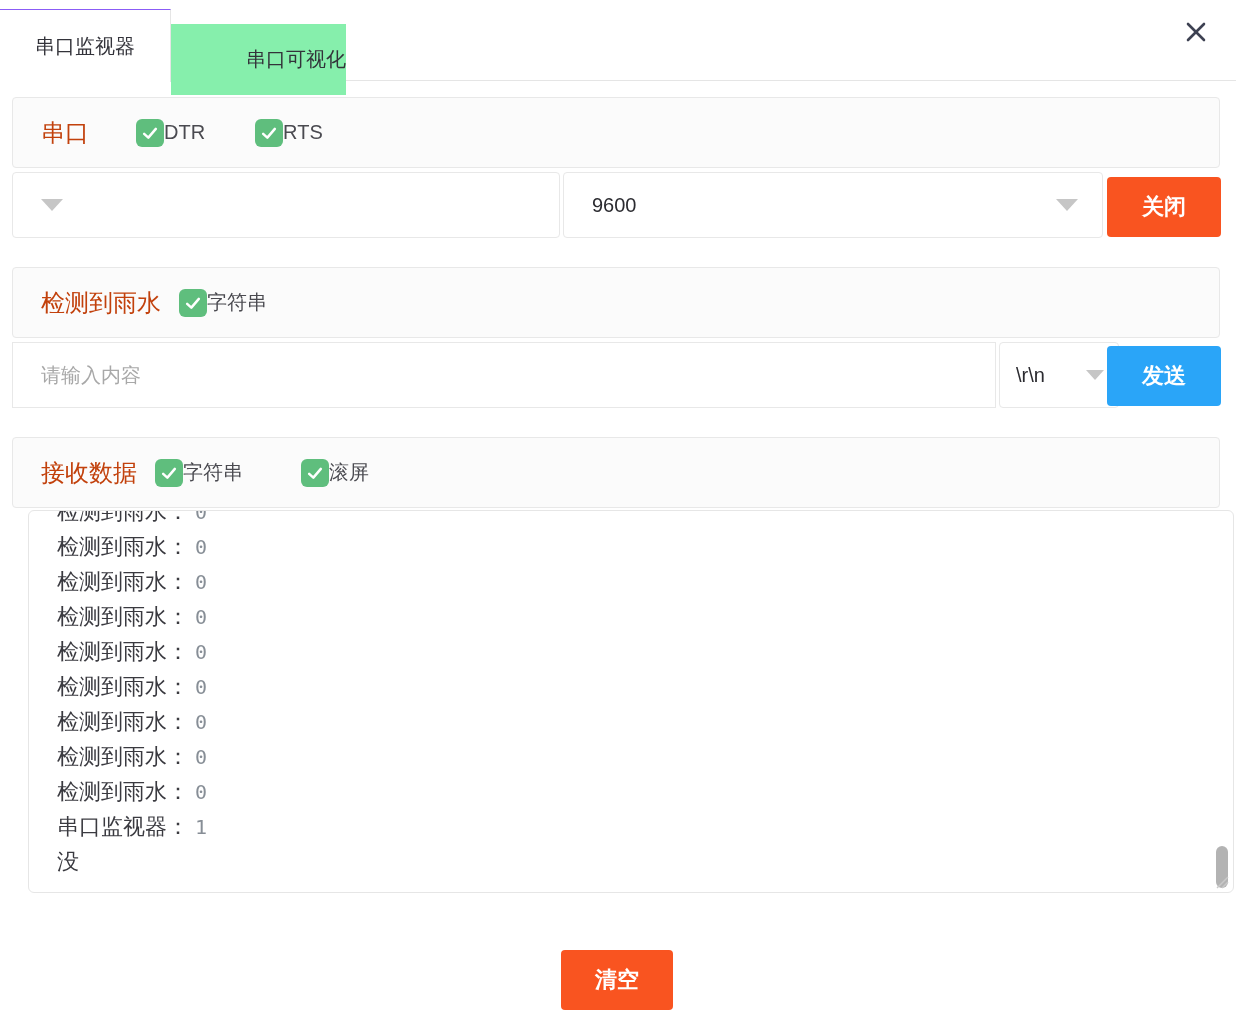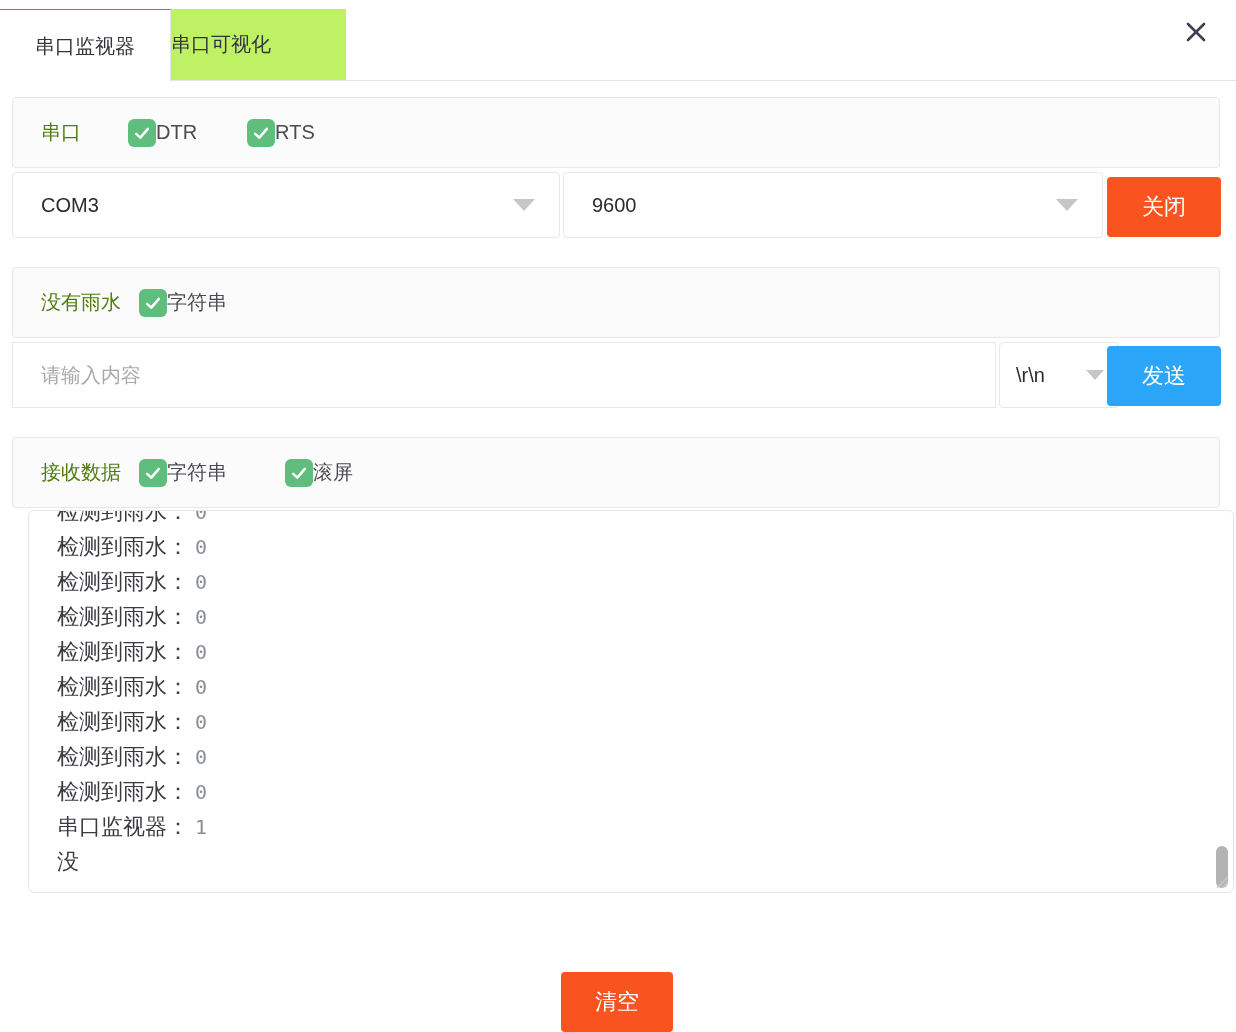--- a/index.html
+++ b/index.html
@@ -4,45 +4,45 @@
 <style>
   html,body{margin:0;padding:0;background:#ffffff;}
   body{font-family:"Liberation Sans",sans-serif;color:#3a3a40;}
   .stage{position:relative;width:1236px;height:1032px;background:#fff;overflow:hidden;}
 
   
   .tabbar-line{position:absolute;left:170px;top:80px;width:1066px;height:0;border-top:1px solid #e5e5e5;}
   .tab-active{position:absolute;left:0;top:9px;width:170px;height:72px;background:#fff;
     border-top:1px solid #8b5cf6;border-right:1px solid #e5e5e5;
     display:flex;align-items:center;justify-content:center;font-size:20px;color:#33333a;}
-  .tab-inactive{position:absolute;left:171px;top:9px;width:175px;height:71px;background:#bef264;
-    display:flex;align-items:center;justify-content:flex-start;font-size:20px;color:#33333a;cursor:pointer;}
+  .tab-inactive{position:absolute;left:171px;top:24px;width:175px;height:71px;background:#86efac;
+    display:flex;align-items:center;justify-content:flex-end;font-size:20px;color:#33333a;cursor:pointer;}
   .close-btn{position:absolute;left:1178px;top:14px;width:36px;height:36px;display:flex;
     align-items:center;justify-content:center;cursor:pointer;}
 
   
   .hdr-box{position:absolute;left:12px;width:1208px;height:71px;background:#fbfbfb;
     border:1px solid #e8e8e8;border-radius:4px;box-sizing:border-box;
     display:flex;align-items:center;padding-left:28px;}
-  .sec-label{font-size:20px;color:#4d7c0f;}
+  .sec-label{font-size:24px;color:#c2410c;}
   .cb{width:28px;height:28px;border-radius:6px;background:#5fbe7d;display:inline-flex;
     align-items:center;justify-content:center;cursor:pointer;flex:0 0 auto;}
   .cb svg{width:20px;height:20px;}
   .cb polyline{fill:none;stroke:#ffffff;stroke-width:3;stroke-linecap:round;stroke-linejoin:round;}
   .cb-label{font-size:20px;color:#4a4a50;}
 
   .select-box{position:absolute;height:66px;background:#fff;border:1px solid #e8e8e8;border-radius:4px;
     box-sizing:border-box;display:flex;align-items:center;padding:0 24px 0 28px;cursor:pointer;}
   .select-value{font-size:20px;color:#2b2b30;flex:1;}
   .arrow{width:0;height:0;border-left:11px solid transparent;border-right:11px solid transparent;
     border-top:12px solid #c6c6c6;flex:0 0 auto;}
 
   .btn{position:absolute;width:114px;height:60px;border:none;border-radius:4px;color:#fff;
     font-size:22px;font-family:"Liberation Sans",sans-serif;cursor:pointer;
-    display:flex;align-items:center;justify-content:center;}
+    display:flex;align-items:center;justify-content:center;font-weight:bold;}
   .btn-orange{background:#f95420;}
   .btn-blue{background:#2aa5f8;}
 
   .text-input{position:absolute;left:12px;top:342px;width:984px;height:66px;background:#fff;
     border:1px solid #e8e8e8;border-radius:0;box-sizing:border-box;padding:0 20px 0 28px;
     font-size:20px;color:#2b2b30;font-family:"Liberation Sans",sans-serif;outline:none;}
   .text-input::placeholder{color:#a8a8a8;}
 
   
   .recv-area{position:absolute;left:28px;top:510px;width:1206px;height:383px;background:#fff;
@@ -84,31 +84,30 @@
     <span class="cb-label">DTR</span>
     <span class="cb" style="margin-left:50px;">
       <svg viewBox="0 0 24 24">
           <polyline points="5,13 10,17.5 19,7"></polyline>
         </svg>
     </span>
     <span class="cb-label">RTS</span>
   </div>
 
   <div class="select-box" style="left:12px;top:172px;width:548px;">
-    <span class="select-value">COM3</span>
     <span class="arrow"></span>
   </div>
   <div class="select-box" style="left:563px;top:172px;width:540px;gap:31px;">
     <span class="select-value">9600</span>
     <span class="arrow"></span>
   </div>
   <button class="btn btn-orange" style="left:1107px;top:177px;">关闭</button>
 
   <div class="hdr-box" style="top:267px;">
-    <span class="sec-label">没有雨水</span>
+    <span class="sec-label">检测到雨水</span>
     <span class="cb" style="margin-left:18px;">
       <svg viewBox="0 0 24 24">
           <polyline points="5,13 10,17.5 19,7"></polyline>
         </svg>
     </span>
     <span class="cb-label">字符串</span>
   </div>
 
   <input class="text-input" type="text" placeholder="请输入内容" style="">
   <div class="select-box" style="left:999px;top:342px;width:120px;padding:0 14px 0 16px;">
@@ -147,15 +146,15 @@
       <div class="rline"><span>串口监视器：</span><span class="rval">1</span></div>
       <div class="rline"><span>没</span><span class="rval"></span></div>
     </div>
     <div class="scroll-thumb"></div>
     <svg class="resize-grip" viewBox="0 0 16 16">
       <line x1="4" y1="15" x2="15" y2="4"></line>
       <line x1="9" y1="15" x2="15" y2="9"></line>
     </svg>
   </div>
 
-  <button class="btn btn-orange" style="left:561px;top:972px;width:112px;">清空</button>
+  <button class="btn btn-orange" style="left:561px;top:950px;width:112px;">清空</button>
 
 </div>
 
 </body></html>

